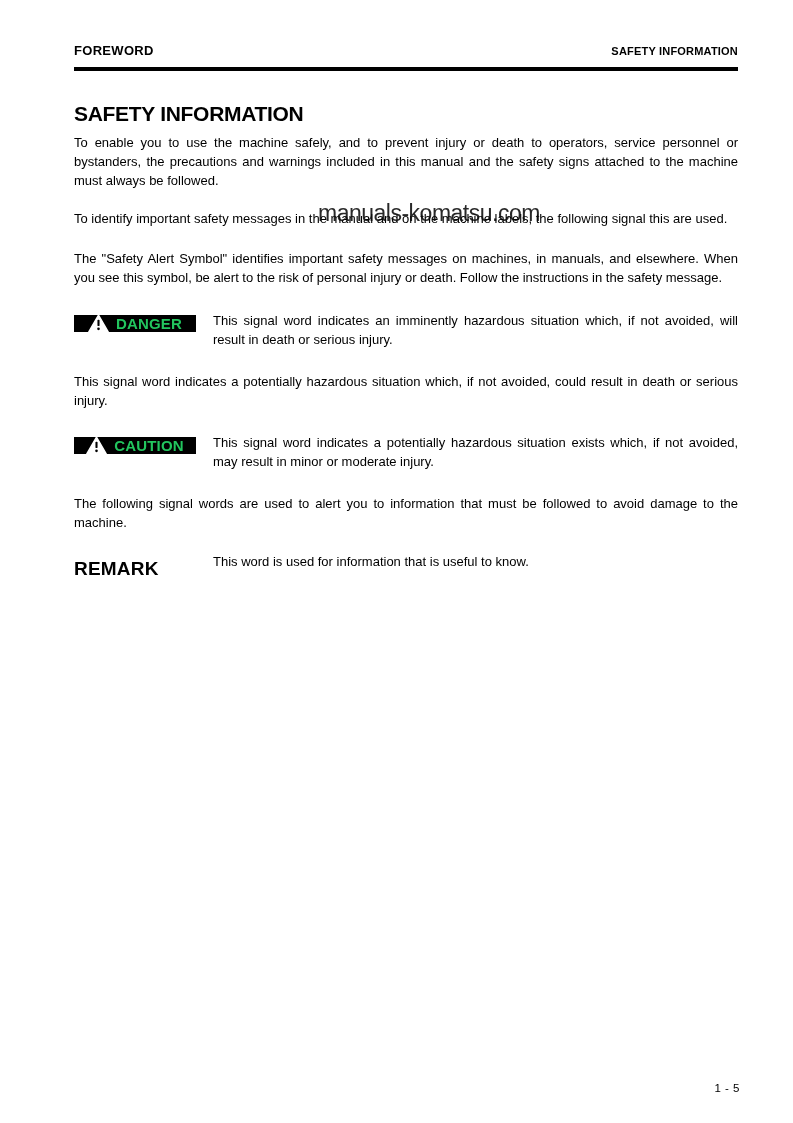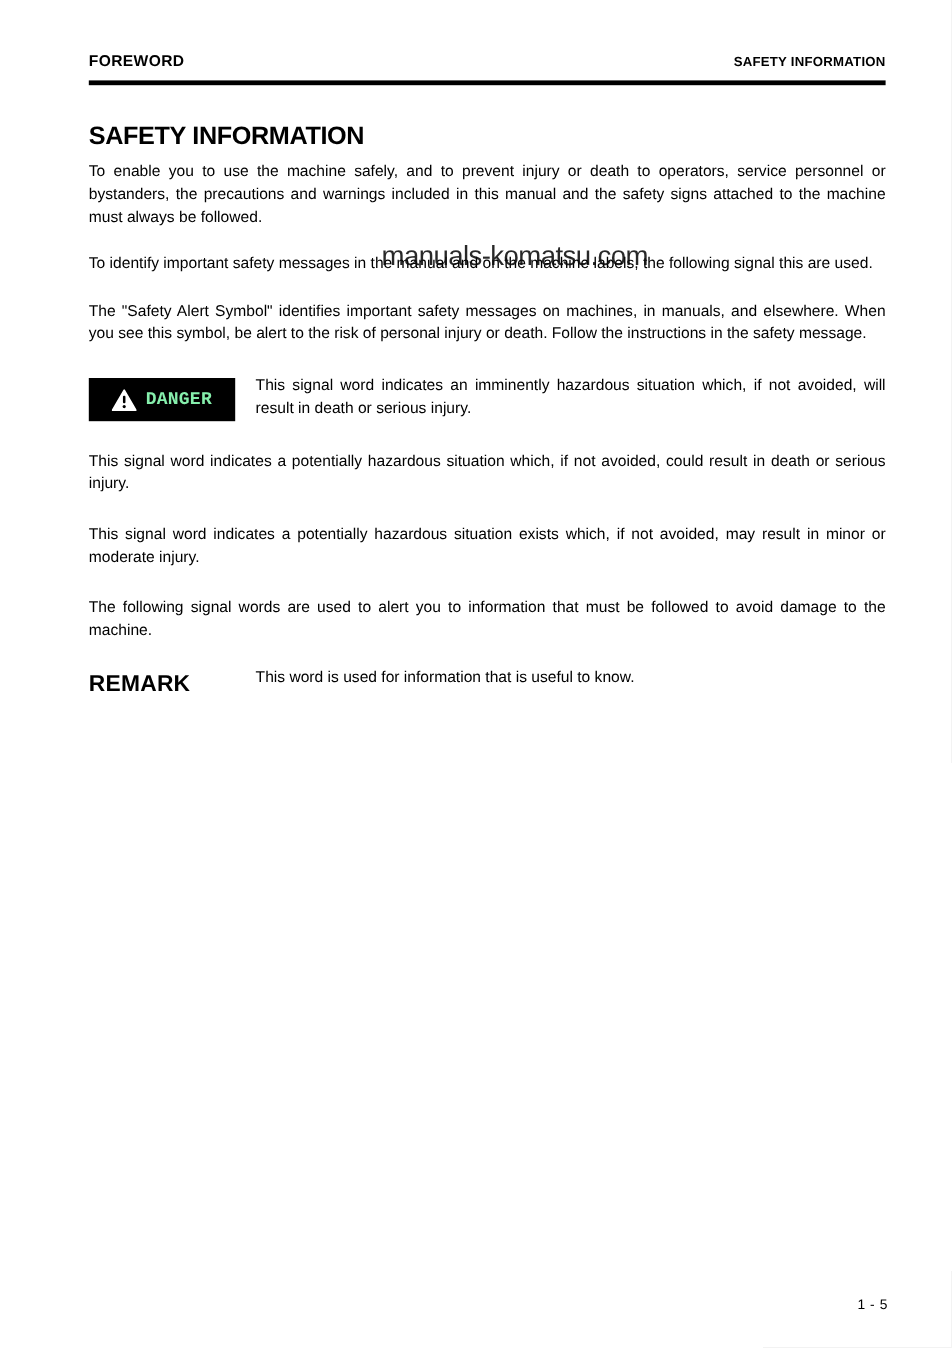--- a/index.html
+++ b/index.html
@@ -56,26 +56,25 @@
   }
   .signal-rows{margin-top:24px;}
   .signal-row{
     display:flex;
     align-items:flex-start;
     margin-bottom:23px;
   }
   .signal-row:last-child{margin-bottom:0;}
   .badge-col{width:139px;flex:0 0 139px;}
   .signal-badge{
-    width:122px;height:36px;
-    background:#000;color:#86efac;
+    width:122px;height:17px;
+    background:#000;color:#22c55e;
     display:flex;align-items:center;justify-content:center;
     gap:7px;
     margin-top:4px;
-    font-family:Liberation Mono, monospace;
   }
   .signal-badge .alert-icon{display:block;width:21px;height:19px;}
   .signal-badge .badge-label{
     font-size:15px;font-weight:bold;letter-spacing:0.2px;
   }
   .signal-desc{flex:1;}
   .notice-rows{margin-top:20px;}
   .notice-row{
     display:flex;align-items:flex-start;
     margin-bottom:19px;
@@ -126,20 +125,30 @@
           </div>
         </div>
         <p class="para signal-desc">This signal word indicates an imminently hazardous situation which, if not avoided, will result in death or serious injury.</p>
       </div>
 
       <div class="signal-row">
         <p class="para signal-desc">This signal word indicates a potentially hazardous situation which, if not avoided, could result in death or serious injury.</p>
       </div>
 
       <div class="signal-row">
+        <div class="badge-col">
+          <div class="signal-badge">
+            <svg class="alert-icon" viewBox="0 0 24 21">
+              <path d="M12 0.9 L23.1 20.1 H0.9 Z" fill="#fff" stroke="#fff" stroke-width="1.6" stroke-linejoin="round"></path>
+              <rect x="10.8" y="6.2" width="2.4" height="7.2" rx="1" fill="#000"></rect>
+              <circle cx="12" cy="16.6" r="1.5" fill="#000"></circle>
+            </svg>
+            <span class="badge-label">CAUTION</span>
+          </div>
+        </div>
         <p class="para signal-desc">This signal word indicates a potentially hazardous situation exists which, if not avoided, may result in minor or moderate injury.</p>
       </div>
 
     </div>
 
     <p class="para p4">The following signal words are used to alert you to information that must be followed to avoid damage to the machine.</p>
 
     <div class="notice-rows">
 
 

